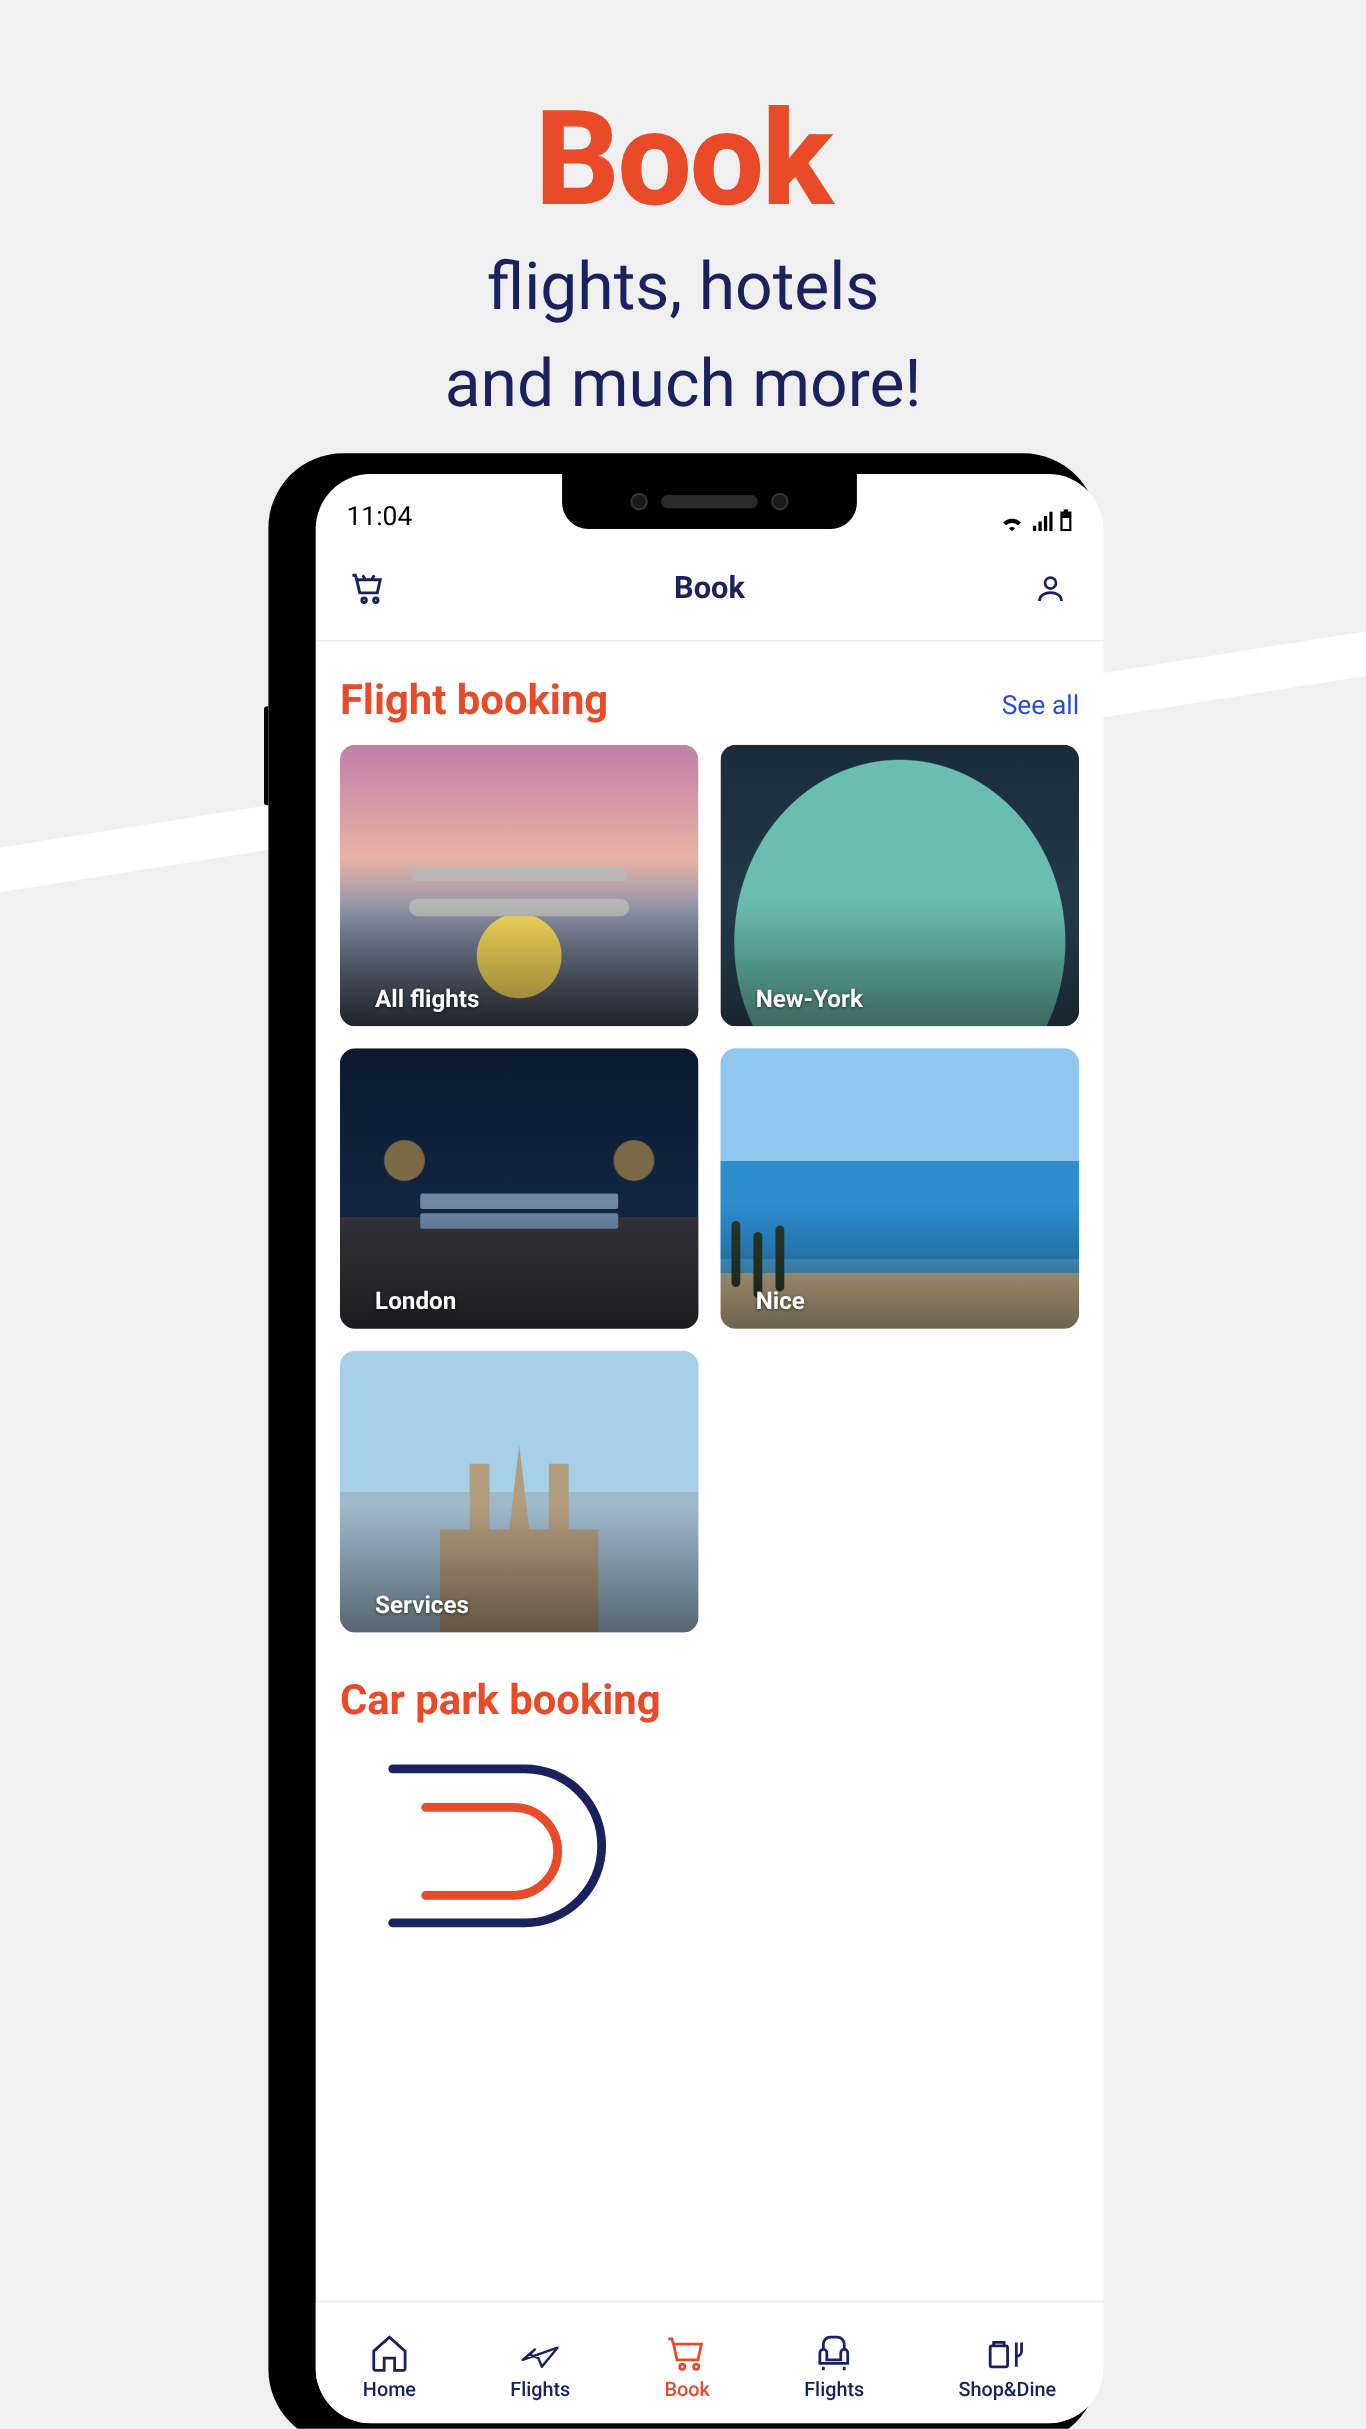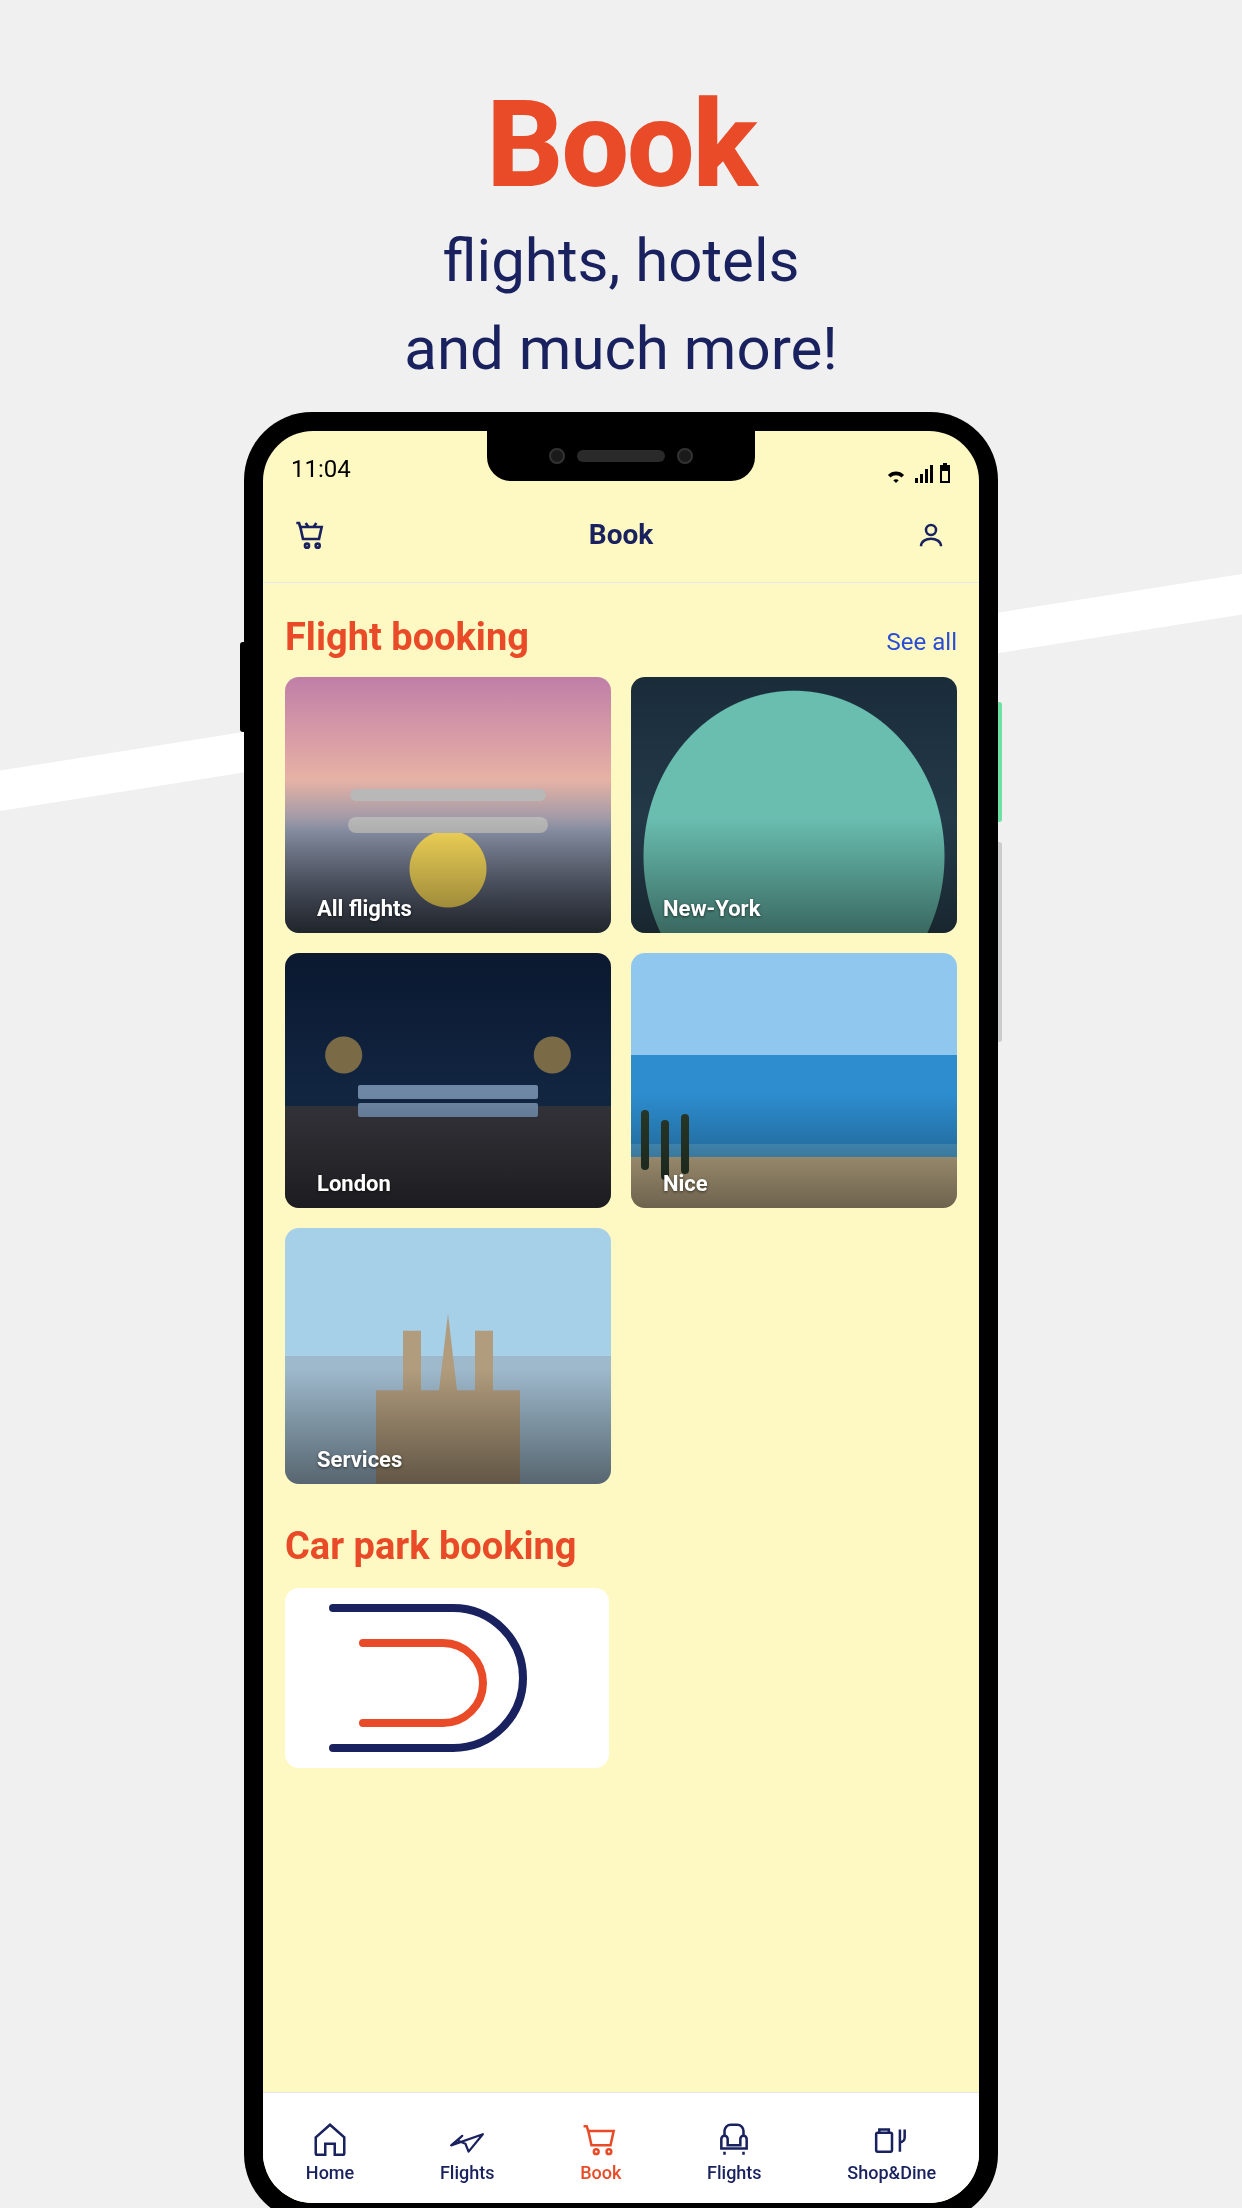--- a/index.html
+++ b/index.html
@@ -54,23 +54,24 @@
     width: 754px;
     height: 1810px;              
     background: #000;
     border-radius: 68px;
     padding: 19px;
   }
   .screen {
     position: relative;
     width: 100%;
     height: 100%;
-    background: #fef9c3;
+    background: #ffffff;
     border-radius: 50px;
     overflow: hidden;
+    margin-left: 24px;
   }
 
   
   .notch {
     position: absolute;
     top: 0;
     left: 50%;
     transform: translateX(-50%);
     width: 268px;
     height: 50px;

